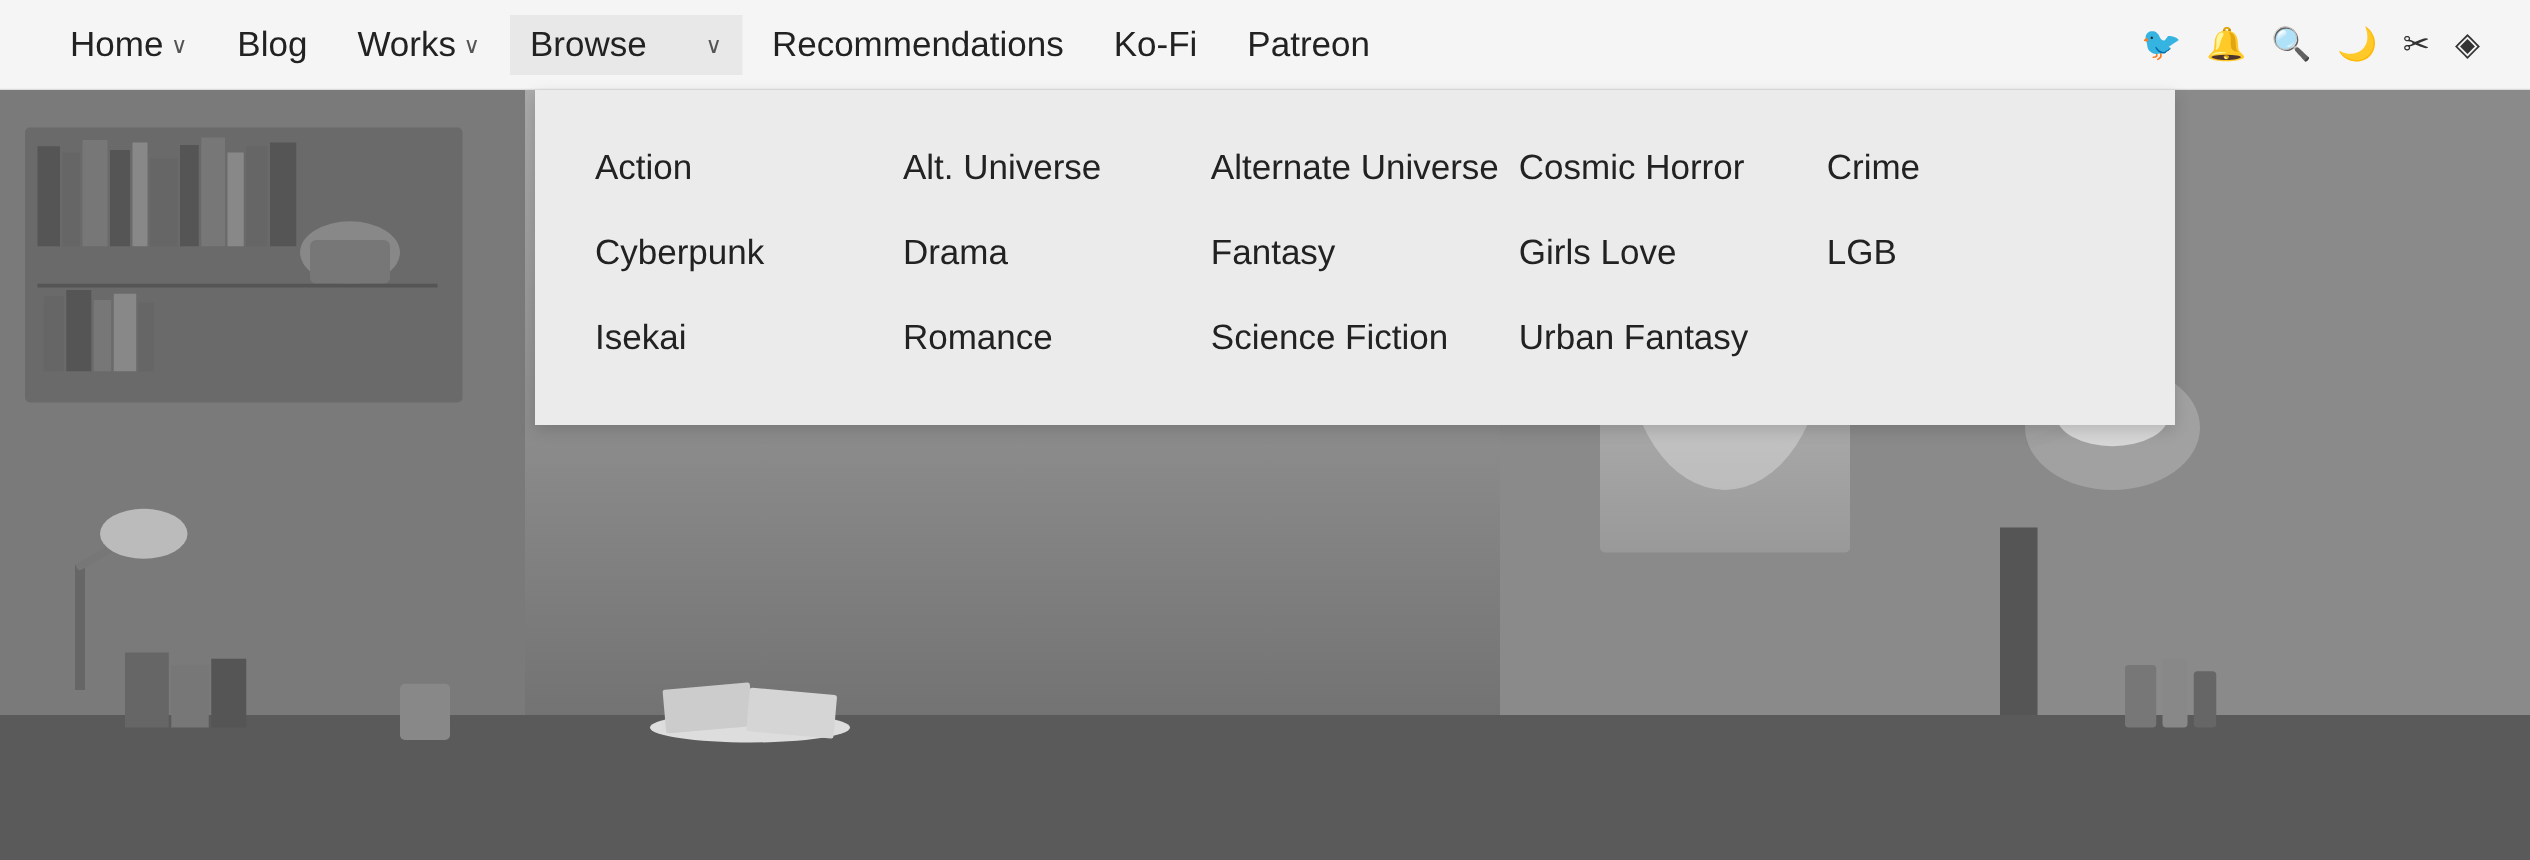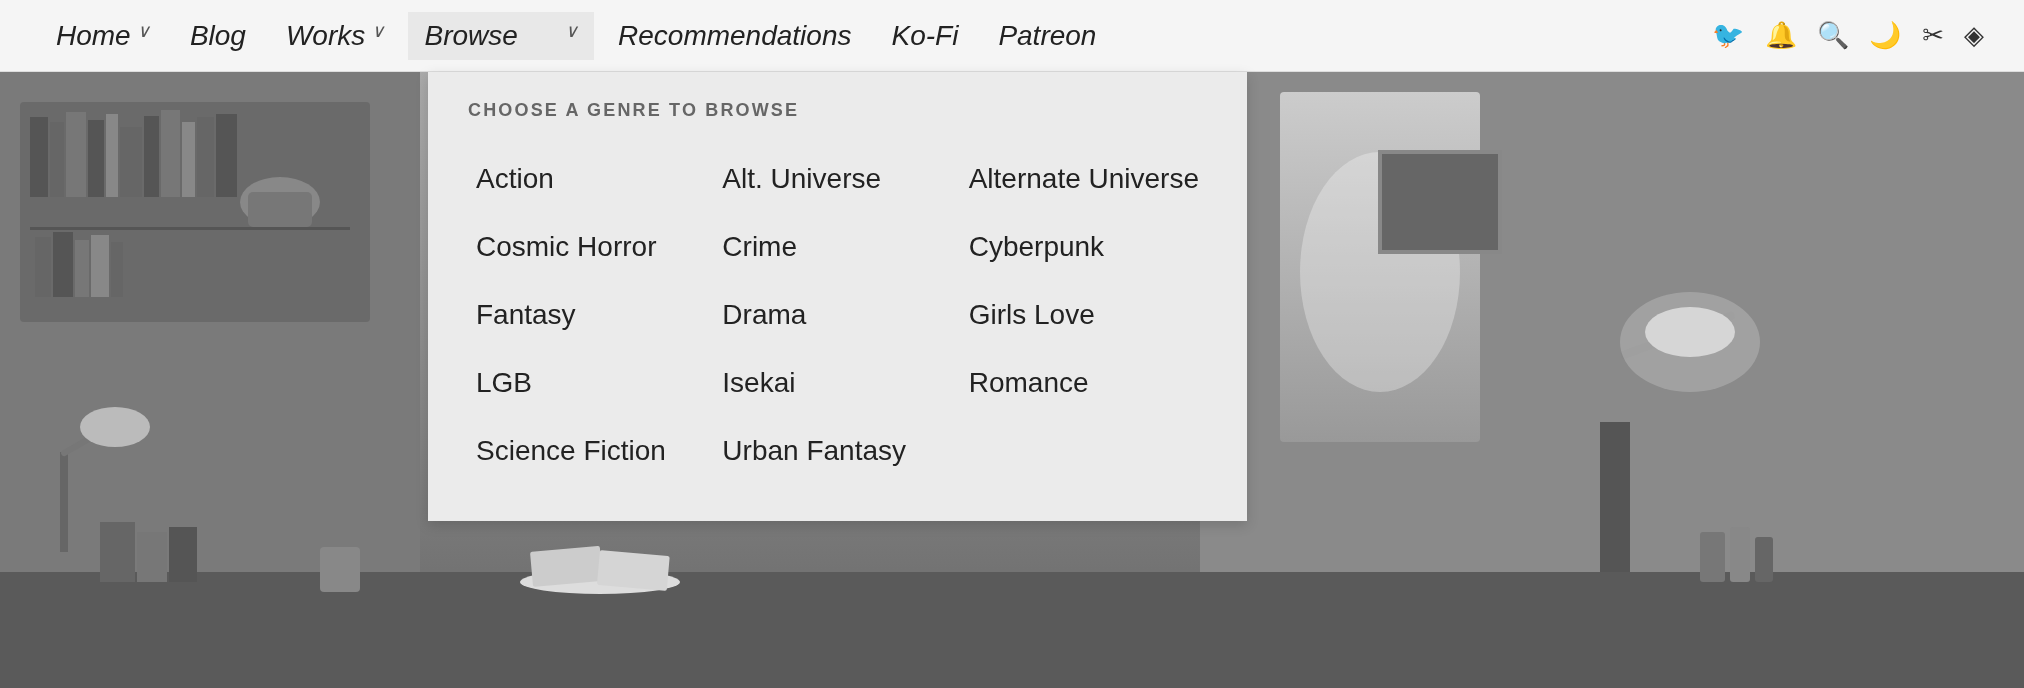--- a/index.html
+++ b/index.html
@@ -27,30 +27,29 @@
 
     .nav-left {
       display: flex;
       align-items: center;
       gap: 8px;
       flex: 1;
     }
 
     .nav-item {
       display: flex;
-      align-items: flex-start;
+      align-items: center;
       gap: 6px;
       padding: 8px 16px;
       font-size: 28px;
       font-weight: 400;
       color: #222;
       cursor: pointer;
       white-space: nowrap;
       text-decoration: none;
-      font-style: italic;
     }
 
     .nav-item.active {
       background: #e8e8e8;
       gap: 47px;
     }
 
     .chevron {
       font-size: 18px;
       color: #555;
@@ -84,21 +83,21 @@
       font-size: 18px;
       font-weight: 700;
       color: #666;
       letter-spacing: 0.12em;
       text-transform: uppercase;
       margin-bottom: 24px;
     }
 
     .genre-grid {
       display: grid;
-      grid-template-columns: repeat(3, 1fr);
+      grid-template-columns: repeat(5, 1fr);
       row-gap: 0px;
       column-gap: 0px;
     }
 
     .genre-item {
       font-size: 28px;
       color: #222;
       padding: 18px 8px;
       cursor: pointer;
       white-space: nowrap;
@@ -247,35 +246,34 @@
       <rect x="600" y="478" width="70" height="35" fill="#d5d5d5" rx="2" transform="rotate(5 600 478)"></rect>
 
       <rect x="1700" y="460" width="25" height="50" rx="3" fill="#777"></rect>
       <rect x="1730" y="455" width="20" height="55" rx="3" fill="#888"></rect>
       <rect x="1755" y="465" width="18" height="45" rx="3" fill="#666"></rect>
     </svg>
   </div>
 </div>
 
 <div class="dropdown-container">
-  <div class="dropdown-header">CHOOSE A GENRE TO BROWSE</div>
 
   <div class="genre-grid">
 
     <div class="genre-item">Action</div>
     <div class="genre-item">Alt. Universe</div>
 
     <div class="genre-item">Alternate Universe</div>
     <div class="genre-item">Cosmic Horror</div>
     <div class="genre-item">Crime</div>
 
     <div class="genre-item">Cyberpunk</div>
+    <div class="genre-item">Drama</div>
+
     <div class="genre-item">Fantasy</div>
-
-    <div class="genre-item">Drama</div>
     <div class="genre-item">Girls Love</div>
 
     <div class="genre-item">LGB</div>
     <div class="genre-item">Isekai</div>
     <div class="genre-item">Romance</div>
 
     <div class="genre-item">Science Fiction</div>
     <div class="genre-item">Urban Fantasy</div>
     <div class="genre-item"></div>
   </div>

